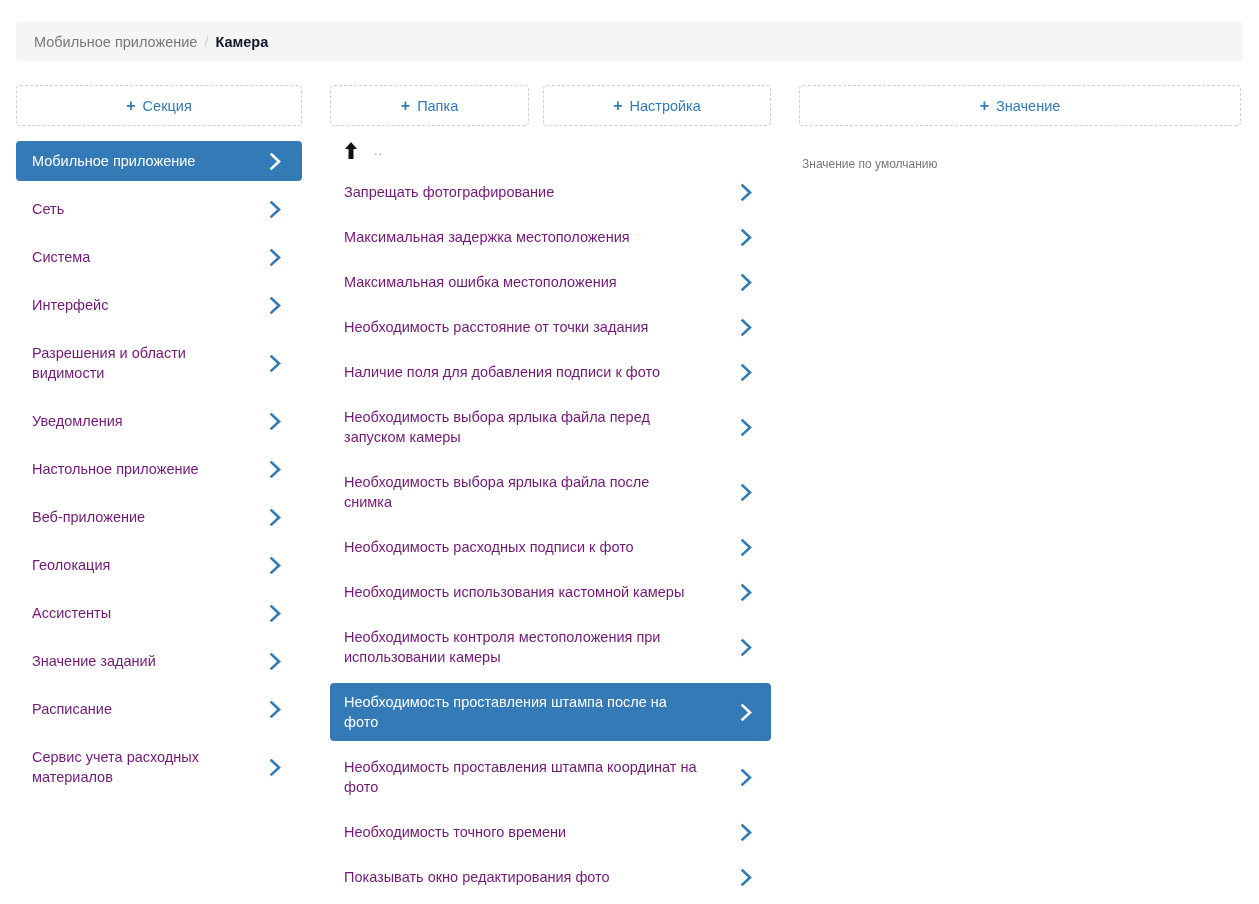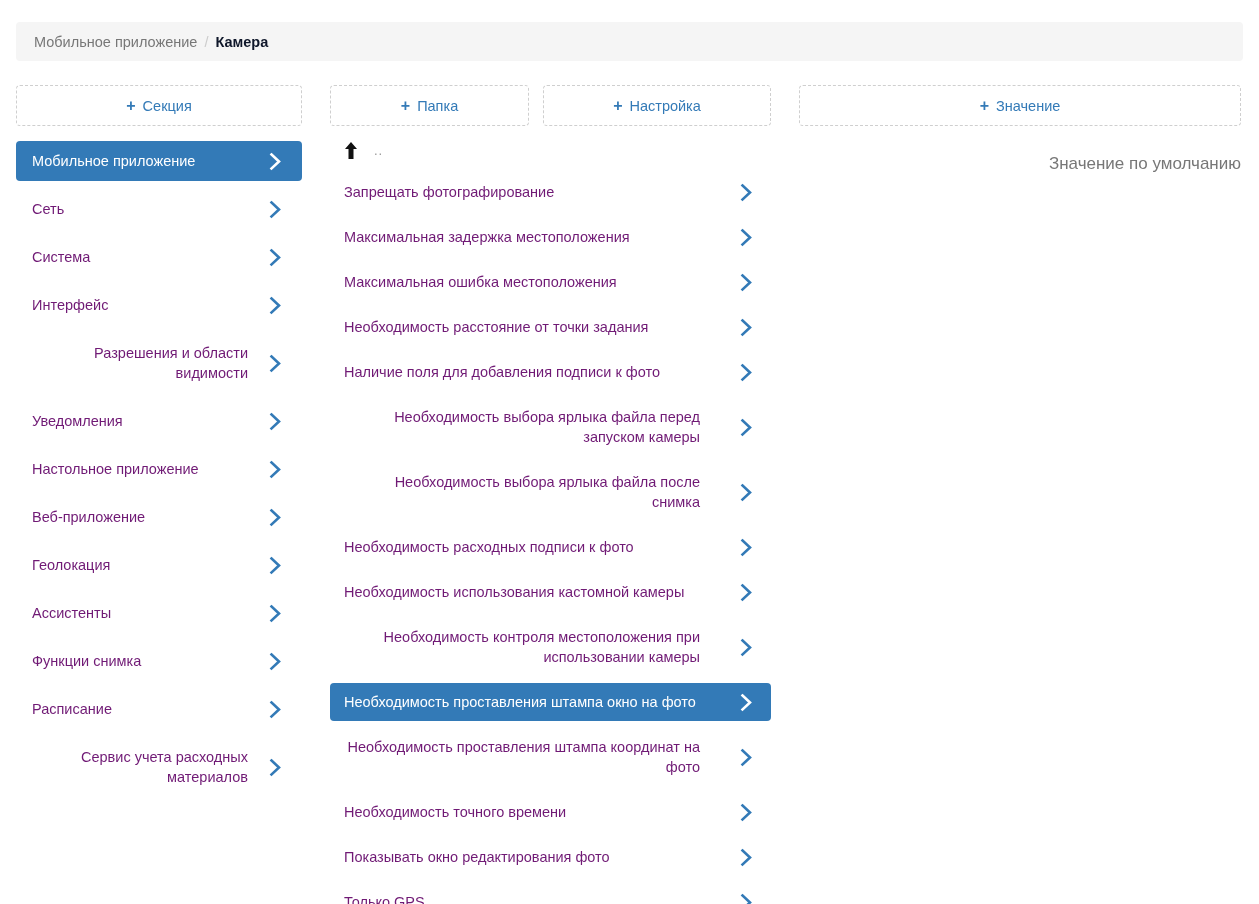--- a/index.html
+++ b/index.html
@@ -3,21 +3,21 @@
 <meta charset="utf-8">
 <style>
   * { box-sizing: border-box; }
   html, body {
     margin: 0; padding: 0;
     width: 1259px; height: 904px;
     background: #ffffff;
     font-family: "Liberation Sans", sans-serif;
     overflow: hidden;
   }
-  .page { position: relative; width: 1259px; height: 708px; background: #fff; text-align: right; }
+  .page { position: relative; width: 1259px; height: 708px; background: #fff; }
 
   
   .breadcrumb-bar {
     position: absolute; left: 16px; top: 22px;
     width: 1227px; height: 39px;
     background: #f5f5f5; border-radius: 4px;
     display: flex; align-items: center;
     padding-left: 18px;
     font-size: 14.5px;
   }
@@ -86,21 +86,21 @@
     display: flex; align-items: center;
     padding: 4px 14px 10px 14px;
     cursor: pointer;
     margin-bottom: 4px;
   }
   .up-arrow { width: 14px; height: 17px; margin-right: 16px; display: block; }
   .parent-dots { color: #999999; font-size: 13px; letter-spacing: 1px; }
 
   
   .value-block { margin-top: 29px; padding-left: 3px; }
-  .value-caption { color: #777777; font-size: 17px; line-height: 18px; }
+  .value-caption { color: #777777; font-size: 12px; line-height: 18px; }
   .value-text { color: #333333; font-size: 21px; line-height: 26px; margin-top: 1px; }
 </style>
 </head>
 <body>
 
 <div class="page">
 
   <div class="breadcrumb-bar">
     <span class="crumb-link">Мобильное приложение</span>
     <span class="crumb-sep">/</span>
@@ -189,21 +189,21 @@
         </div>
         <div class="nav-row">
           <span class="label">Ассистенты</span>
           <span class="chev">
             <svg width="13" height="19" viewBox="0 0 13 19" fill="none" stroke-width="2.6" stroke-linecap="square" stroke-linejoin="miter">
               <polyline points="2.5,2.5 10,9.5 2.5,16.5"></polyline>
             </svg>
           </span>
         </div>
         <div class="nav-row">
-          <span class="label">Функции снимка</span>
+          <span class="label">Значение заданий</span>
           <span class="chev">
             <svg width="13" height="19" viewBox="0 0 13 19" fill="none" stroke-width="2.6" stroke-linecap="square" stroke-linejoin="miter">
               <polyline points="2.5,2.5 10,9.5 2.5,16.5"></polyline>
             </svg>
           </span>
         </div>
         <div class="nav-row">
           <span class="label">Расписание</span>
           <span class="chev">
             <svg width="13" height="19" viewBox="0 0 13 19" fill="none" stroke-width="2.6" stroke-linecap="square" stroke-linejoin="miter">
@@ -316,21 +316,21 @@
           </div>
           <div class="nav-row">
             <span class="label">Необходимость контроля местоположения при использовании камеры</span>
             <span class="chev">
               <svg width="13" height="19" viewBox="0 0 13 19" fill="none" stroke-width="2.6" stroke-linecap="square" stroke-linejoin="miter">
                 <polyline points="2.5,2.5 10,9.5 2.5,16.5"></polyline>
               </svg>
             </span>
           </div>
           <div class="nav-row active">
-            <span class="label">Необходимость проставления штампа окно на фото</span>
+            <span class="label">Необходимость проставления штампа после на фото</span>
             <span class="chev">
               <svg width="13" height="19" viewBox="0 0 13 19" fill="none" stroke-width="2.6" stroke-linecap="square" stroke-linejoin="miter">
                 <polyline points="2.5,2.5 10,9.5 2.5,16.5"></polyline>
               </svg>
             </span>
           </div>
           <div class="nav-row">
             <span class="label">Необходимость проставления штампа координат на фото</span>
             <span class="chev">
               <svg width="13" height="19" viewBox="0 0 13 19" fill="none" stroke-width="2.6" stroke-linecap="square" stroke-linejoin="miter">

